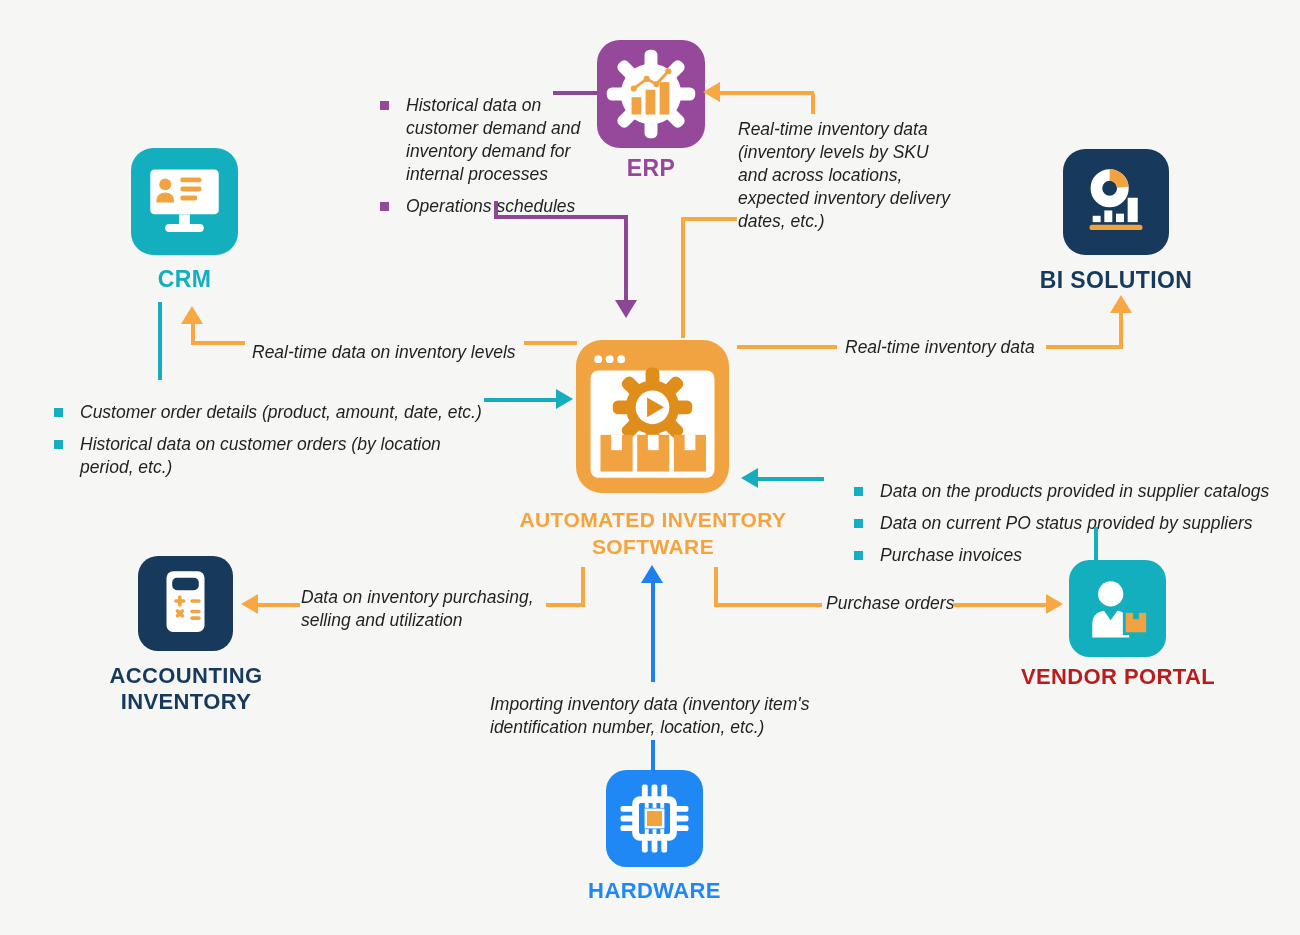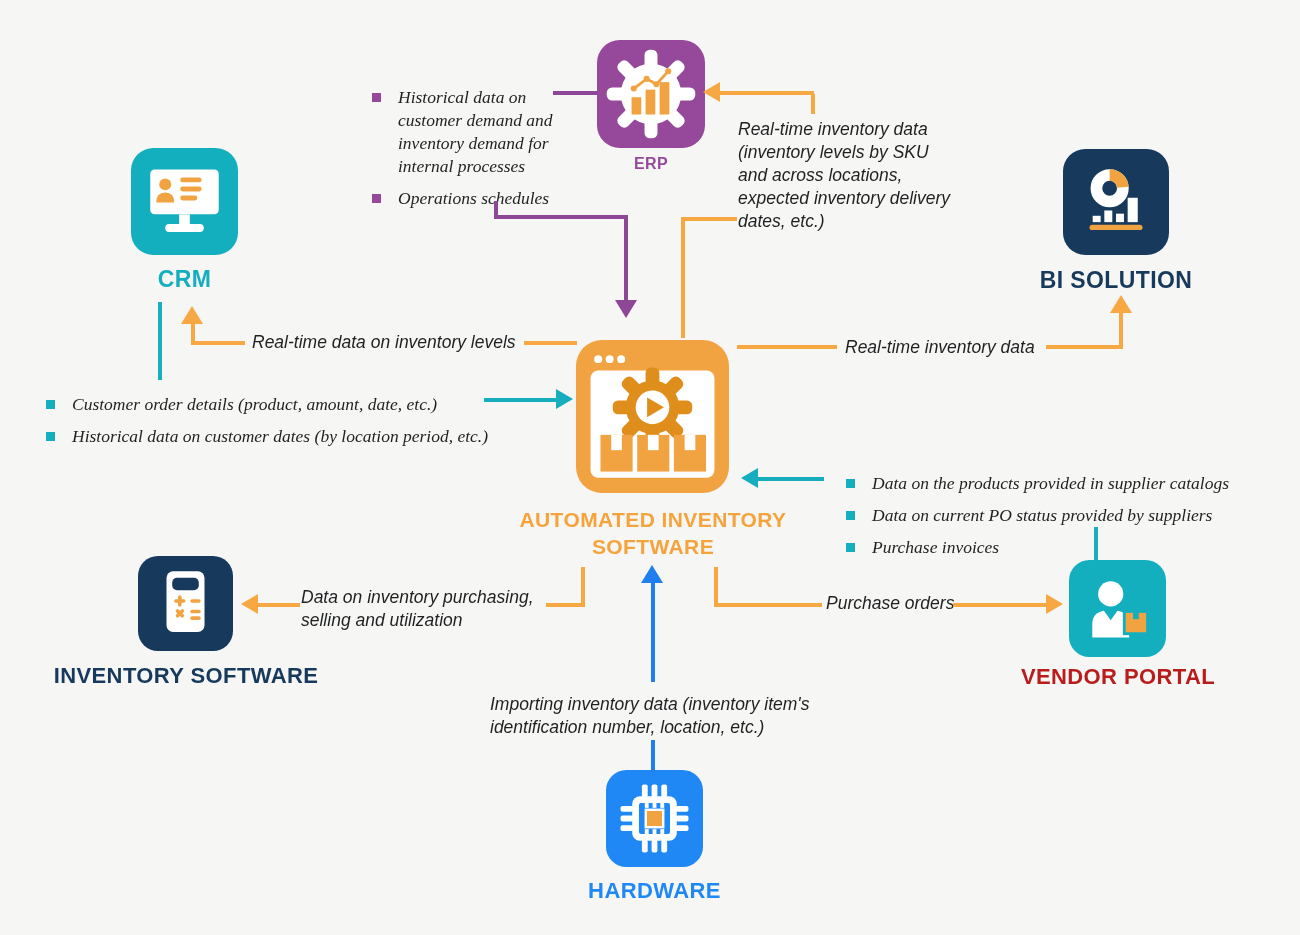--- a/index.html
+++ b/index.html
@@ -12,21 +12,21 @@
   .ah{position:absolute;width:0;height:0;}
   .ah.up{border-left:11px solid transparent;border-right:11px solid transparent;border-bottom:18px solid var(--c);}
   .ah.down{border-left:11px solid transparent;border-right:11px solid transparent;border-top:18px solid var(--c);}
   .ah.left{border-top:10.5px solid transparent;border-bottom:10.5px solid transparent;border-right:17px solid var(--c);}
   .ah.right{border-top:10.5px solid transparent;border-bottom:10.5px solid transparent;border-left:17px solid var(--c);}
   
   .nlabel{position:absolute;font-weight:bold;text-align:center;letter-spacing:.4px;}
   
   .ann{position:absolute;font-style:italic;font-size:17.5px;line-height:23px;color:#1f2121;}
   .nowrap{white-space:nowrap;}
-  ul.blist{list-style:none;margin:4px;padding:0;font-family:Liberation Serif, serif;}
+  ul.blist{list-style:none;margin:12px;padding:0;}
   ul.blist li{position:relative;padding-left:26px;margin:0 0 9px 0;}
   ul.blist li:last-child{margin-bottom:0;}
   ul.blist li::before{content:"";position:absolute;left:0;top:7px;width:9px;height:9px;background:var(--c);}
   .icon{position:absolute;}
 </style>
 </head>
 <body>
 
 <div id="canvas">
 
@@ -165,40 +165,40 @@
         <rect x="48" y="34" width="4" height="5"></rect>
         <rect x="56" y="34" width="4" height="5"></rect>
         <rect x="40" y="61" width="4" height="5"></rect>
         <rect x="48" y="61" width="4" height="5"></rect>
         <rect x="56" y="61" width="4" height="5"></rect>
       </g>
       <rect x="41" y="41" width="18" height="18" fill="#F2A341" stroke="#ffffff" stroke-width="2.5"></rect>
     </g>
   </svg>
 
-  <div class="nlabel" style="left:597px;top:155px;width:108px;font-size:16px;color:#96489B">ERP</div>
+  <div class="nlabel" style="left:597px;top:155px;width:108px;font-size:23px;color:#96489B">ERP</div>
   <div class="nlabel" style="left:131px;top:266px;width:107px;font-size:23px;color:#14AFBF">CRM</div>
   <div class="nlabel" style="left:1025px;top:267px;width:182px;font-size:23px;color:#16395C">BI SOLUTION</div>
   <div class="nlabel" style="left:508px;top:506px;width:290px;font-size:21px;line-height:27px;color:#F5A33C">AUTOMATED INVENTORY SOFTWARE</div>
-  <div class="nlabel" style="left:42px;top:663px;width:288px;font-size:22px;color:#16395C">INVENTORY SOFTWARE</div>
+  <div class="nlabel" style="left:42px;top:663px;width:288px;font-size:22px;color:#16395C">ACCOUNTING INVENTORY</div>
   <div class="nlabel" style="left:996px;top:664px;width:244px;font-size:22px;color:#b91c1c">VENDOR PORTAL</div>
   <div class="nlabel" style="left:556px;top:878px;width:197px;font-size:22px;color:#1F88F5">HARDWARE</div>
 
   <ul class="ann blist" style="left:368px;top:82px;width:212px;--c:#96489B">
     <li>Historical data on customer demand and inventory demand for internal processes</li>
     <li>Operations schedules</li>
   </ul>
 
   <div class="ann" style="left:738px;top:118px;width:215px">Real-time inventory data (inventory levels by SKU and across locations, expected inventory delivery dates, etc.)</div>
 
-  <div class="ann nowrap" style="left:252px;top:331px">Real-time data on inventory levels</div>
+  <div class="ann nowrap" style="left:252px;top:341px">Real-time data on inventory levels</div>
 
   <ul class="ann blist" style="left:42px;top:389px;width:445px;--c:#16AEBE">
     <li>Customer order details (product, amount, date, etc.)</li>
-    <li>Historical data on customer dates (by location period, etc.)</li>
+    <li>Historical data on customer orders (by location period, etc.)</li>
   </ul>
 
   <div class="ann nowrap" style="left:845px;top:336px">Real-time inventory data</div>
 
   <ul class="ann blist" style="left:842px;top:468px;width:430px;--c:#16AEBE">
     <li>Data on the products provided in supplier catalogs</li>
     <li>Data on current PO status provided by suppliers</li>
     <li>Purchase invoices</li>
   </ul>
 

